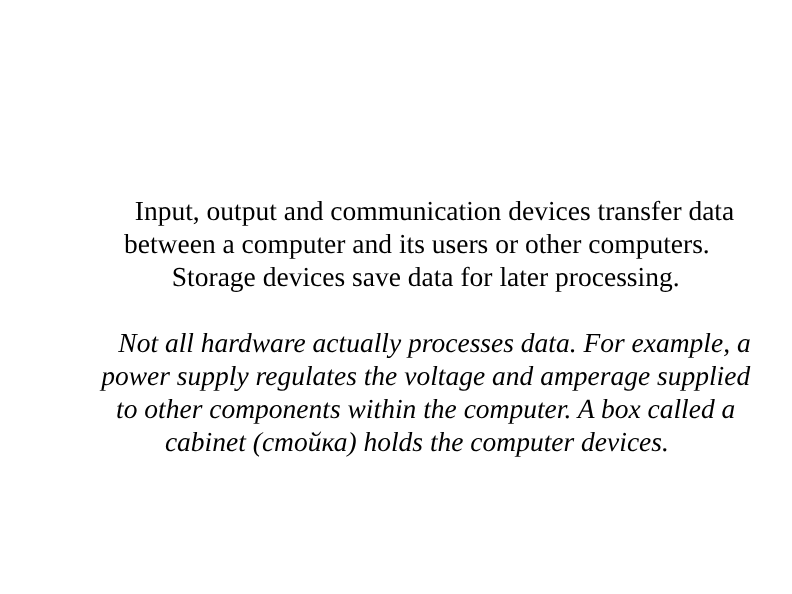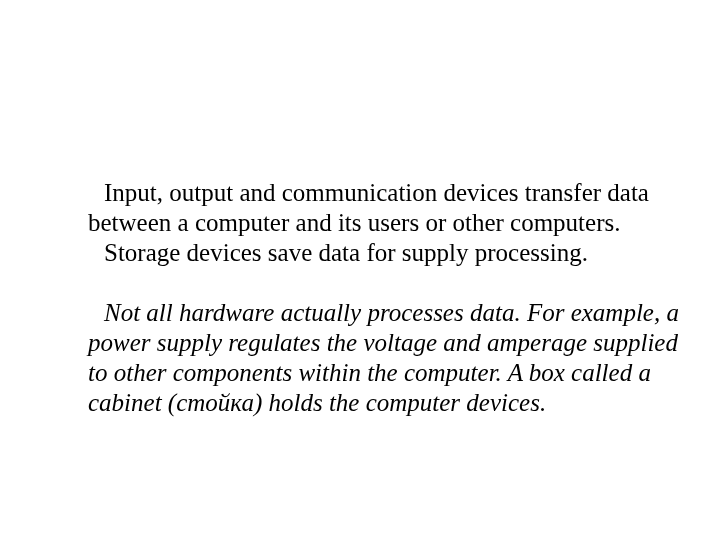--- a/index.html
+++ b/index.html
@@ -1,18 +1,19 @@
 <!DOCTYPE html>
 <html><head>
   <meta charset="utf-8">
   <style>
     * {
       margin: 16px;
       padding: 0;
       box-sizing: border-box;
+      text-align: center;
     }
     body {
       width: 720px;
       height: 540px;
       background: #ffffff;
       font-family: Garamond, Georgia, 'Times New Roman', serif;
       font-size: 25px;
       line-height: 1.2;
       color: #000000;
       padding: 130px 50px 40px 40px;
@@ -24,18 +25,18 @@
       margin-bottom: 0;
       font-style: italic;
     }
   </style>
 </head>
 <body>
 
 <div class="paragraph">
   <span>Input, output and communication devices transfer data between a computer and its users or other computers.</span>
   <br>
-  <span>Storage devices save data for supply processing.</span>
+  <span>Storage devices save data for later processing.</span>
 </div>
 
 <div class="paragraph">
   <span>Not all hardware actually processes data. For example, a power supply regulates the voltage and amperage supplied to other components within the computer. A box called a cabinet (стойка) holds the computer devices.</span>
 </div>
 
 </body></html>

